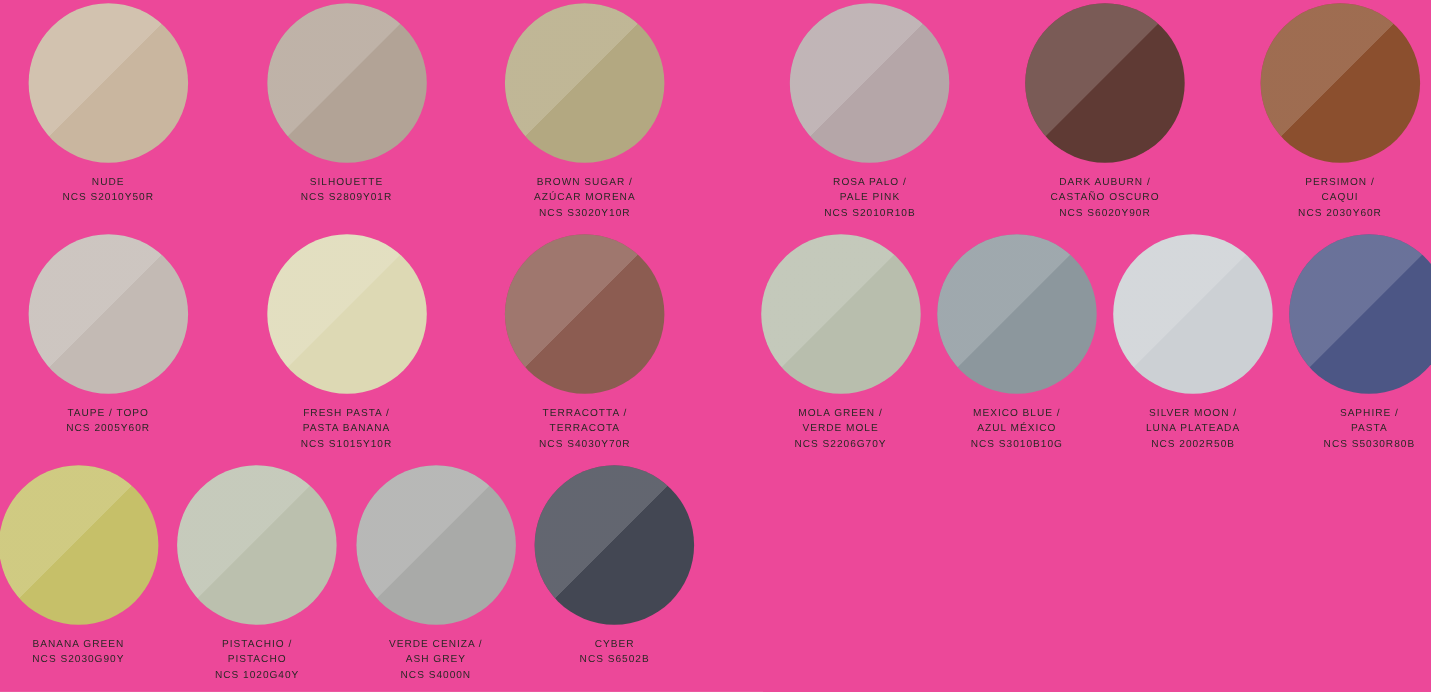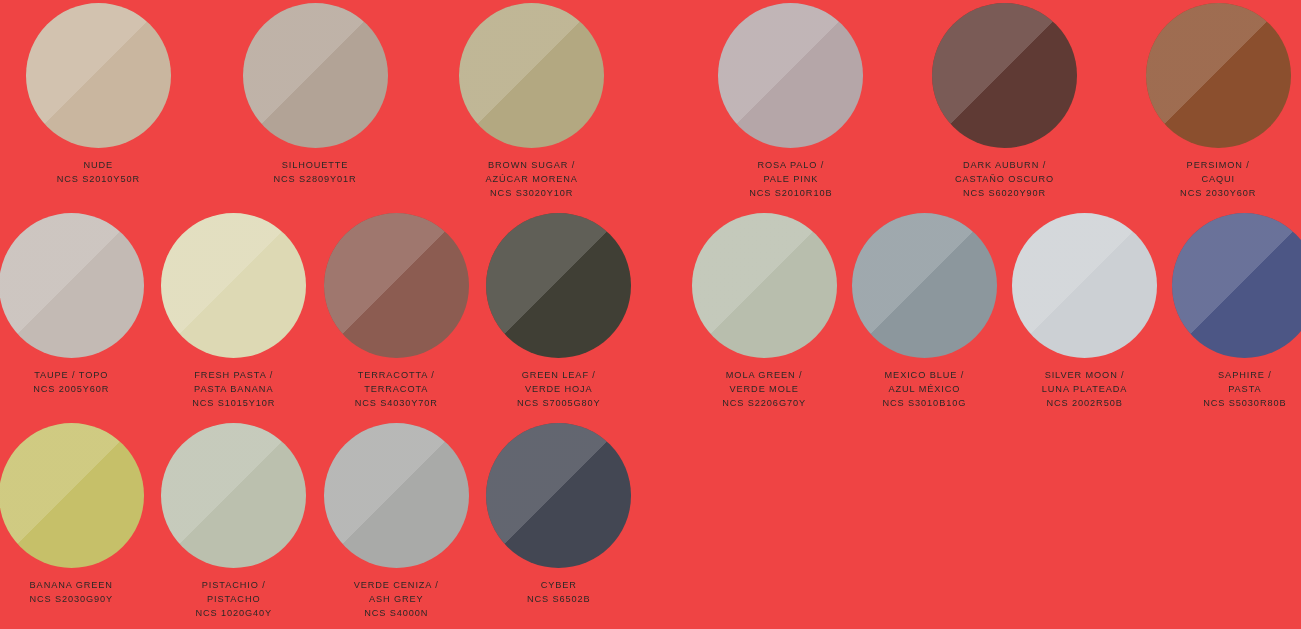--- a/index.html
+++ b/index.html
@@ -92,21 +92,21 @@
   .labels .code { display: block; }
 
   
   .swatch-row.r1 .chip { margin-top: 3px; }
   .swatch-row.r2 .chip { margin-top: 3px; }
   .swatch-row.r3 .chip { margin-top: 3px; }
 </style>
 </head>
 <body style="background: rgb(244, 242, 237);">
 
-<div id="palette-board" style="background: #ef4444;">
+<div id="palette-board" style="background: #ec4899;">
     <div class="group left">
       <div class="swatch-row r1">
         <div class="swatch">
           <div class="chip" style="background: rgb(201, 182, 159);">
             <div class="sheen"></div>
           </div>
           <div class="labels">
             <span class="nm">NUDE</span>
             <span class="code">NCS S2010Y50R</span>
           </div>
@@ -154,30 +154,20 @@
         <div class="swatch">
           <div class="chip" style="background: rgb(140, 92, 81);">
             <div class="sheen"></div>
           </div>
           <div class="labels">
             <span class="nm">TERRACOTTA /</span>
             <span class="nm">TERRACOTA</span>
             <span class="code">NCS S4030Y70R</span>
           </div>
         </div>
-        <div class="swatch">
-          <div class="chip" style="background: rgb(64, 63, 53);">
-            <div class="sheen"></div>
-          </div>
-          <div class="labels">
-            <span class="nm">GREEN LEAF /</span>
-            <span class="nm">VERDE HOJA</span>
-            <span class="code">NCS S7005G80Y</span>
-          </div>
-        </div>
       </div>
       <div class="swatch-row r3">
         <div class="swatch">
           <div class="chip" style="background: rgb(198, 192, 105);">
             <div class="sheen"></div>
           </div>
           <div class="labels">
             <span class="nm">BANANA GREEN</span>
             <span class="code">NCS S2030G90Y</span>
           </div>

